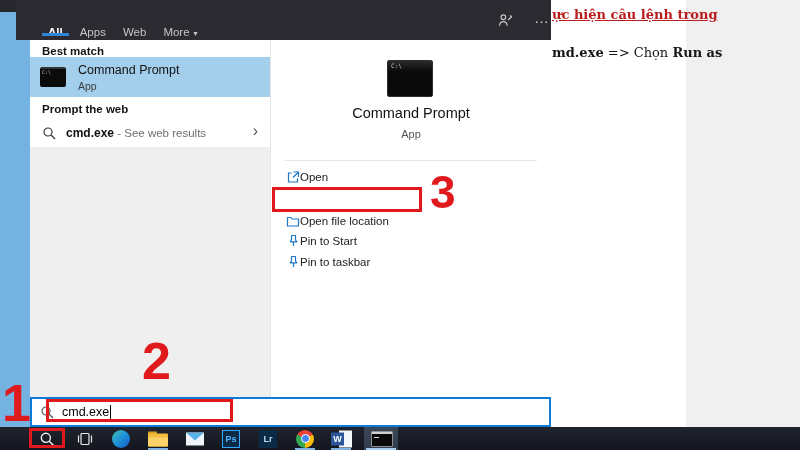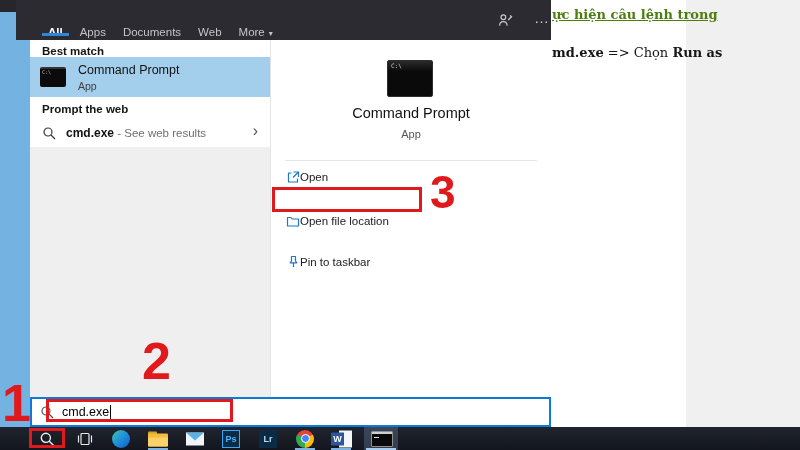--- a/index.html
+++ b/index.html
@@ -2,21 +2,21 @@
 <html><head>
 <meta charset="utf-8">
 <style>
   * { margin:0; padding:0; box-sizing:border-box; }
   body { background:#555; font-family:"Liberation Sans", sans-serif; }
   .screen { position:relative; width:800px; height:450px; overflow:hidden; background:#f0f0f1; }
 
   
   .doc-page { position:absolute; left:430px; top:0; width:256px; height:427px; background:#ffffff; z-index:1; }
   .doc-line1 { position:absolute; left:552px; top:7px; z-index:1;
-    font-family:"DejaVu Serif", serif; font-weight:bold; font-size:13px; color:#4d7c0f;
+    font-family:"DejaVu Serif", serif; font-weight:bold; font-size:13px; color:#b91c1c;
     text-decoration:underline; white-space:nowrap; }
   .doc-line2 { position:absolute; left:552px; top:45px; z-index:1;
     font-family:"DejaVu Serif", serif; font-size:13px; color:#161616; white-space:nowrap; }
   .doc-line2 .b { font-weight:bold; }
 
   
   .desktop-strip { position:absolute; left:0; top:0; width:30px; height:427px; background:#74b2e2; z-index:1; }
   .dark-corner { position:absolute; left:0; top:0; width:16px; height:12px; background:#26262c; z-index:3; }
 
   
@@ -129,21 +129,20 @@
   <div class="doc-page"></div>
   <div class="doc-line1">ực hiện câu lệnh trong</div>
   <div class="doc-line2"><span class="b">md.exe</span><span> =&gt; Chọn </span><span class="b">Run as</span></div>
 
   <div class="desktop-strip"></div>
   <div class="dark-corner"></div>
 
   <div class="flyout-header">
     <span class="tab selected">All</span>
     <span class="tab">Apps</span>
-    <span class="tab">Documents</span>
     <span class="tab">Web</span>
     <span class="tab"><span>More</span><span class="more-arrow">▾</span></span>
     <span class="hdr-icon hdr-person">
       <svg width="15" height="15" viewBox="0 0 14 14" fill="none" stroke="#c8c8c8" stroke-width="1.1">
         <circle cx="5" cy="4" r="2.2"></circle>
           <path d="M1.5 12c0-2.5 1.6-4 3.5-4s3.5 1.5 3.5 4"></path>
           <path d="M9.5 6.5 13 3"></path>
           <path d="M11.3 2.2l1.5 1.5"></path>
       </svg>
     </span>
@@ -202,20 +201,29 @@
 
       <div class="action-row" style="top:171px">
         <span class="a-icon">
           <svg width="14" height="14" viewBox="0 0 14 14" fill="none" stroke="#1e78c8" stroke-width="1.2" stroke-linejoin="round">
             <path d="M1.5 3.5h3.5l1.2 1.5h6.3v7H1.5z"></path>
           </svg>
         </span>
         <span class="a-label">Open file location</span>
       </div>
 
+      <div class="action-row" style="top:191px">
+        <span class="a-icon">
+          <svg width="14" height="14" viewBox="0 0 14 14" fill="none" stroke="#1e78c8" stroke-width="1.2" stroke-linejoin="round">
+            <path d="M5.5 1.5h4v4.5l1.3 1.8H4.2l1.3-1.8z"></path>
+              <path d="M7.5 7.8V12"></path>
+          </svg>
+        </span>
+        <span class="a-label">Pin to Start</span>
+      </div>
 
       <div class="action-row" style="top:212px">
         <span class="a-icon">
           <svg width="14" height="14" viewBox="0 0 14 14" fill="none" stroke="#1e78c8" stroke-width="1.2" stroke-linejoin="round">
             <path d="M5.5 1.5h4v4.5l1.3 1.8H4.2l1.3-1.8z"></path>
               <path d="M7.5 7.8V12"></path>
           </svg>
         </span>
         <span class="a-label">Pin to taskbar</span>
       </div>

